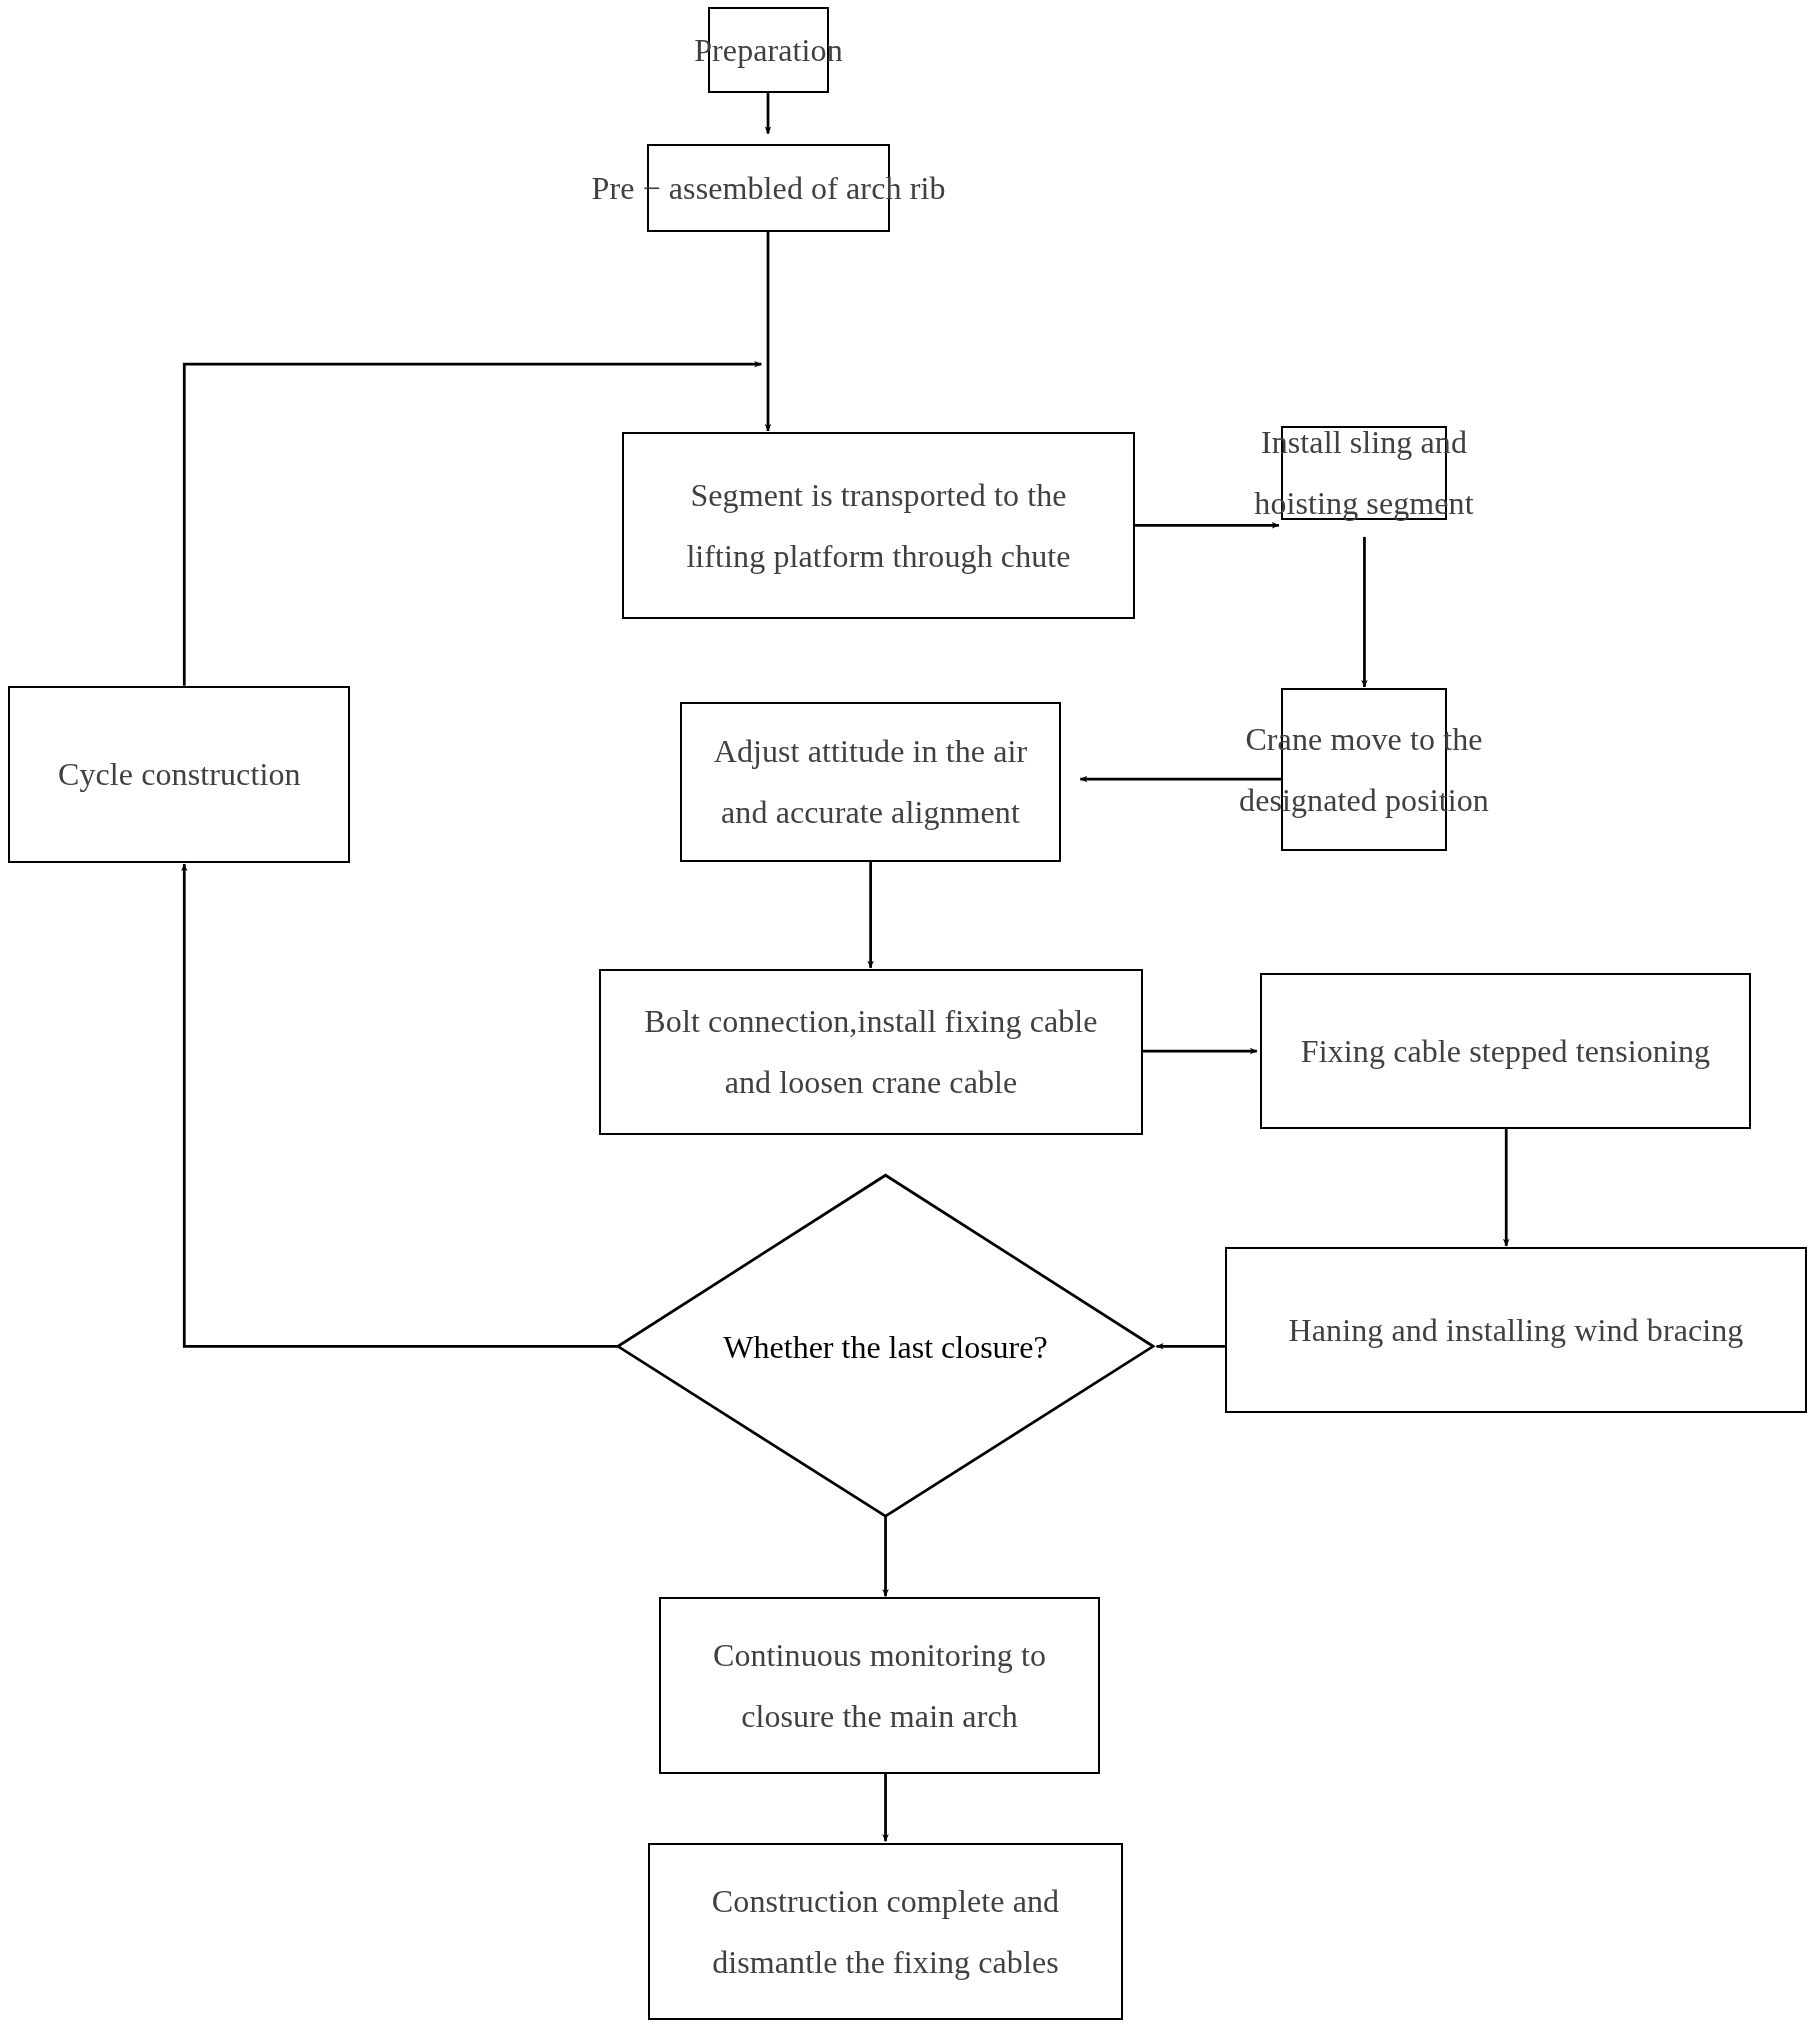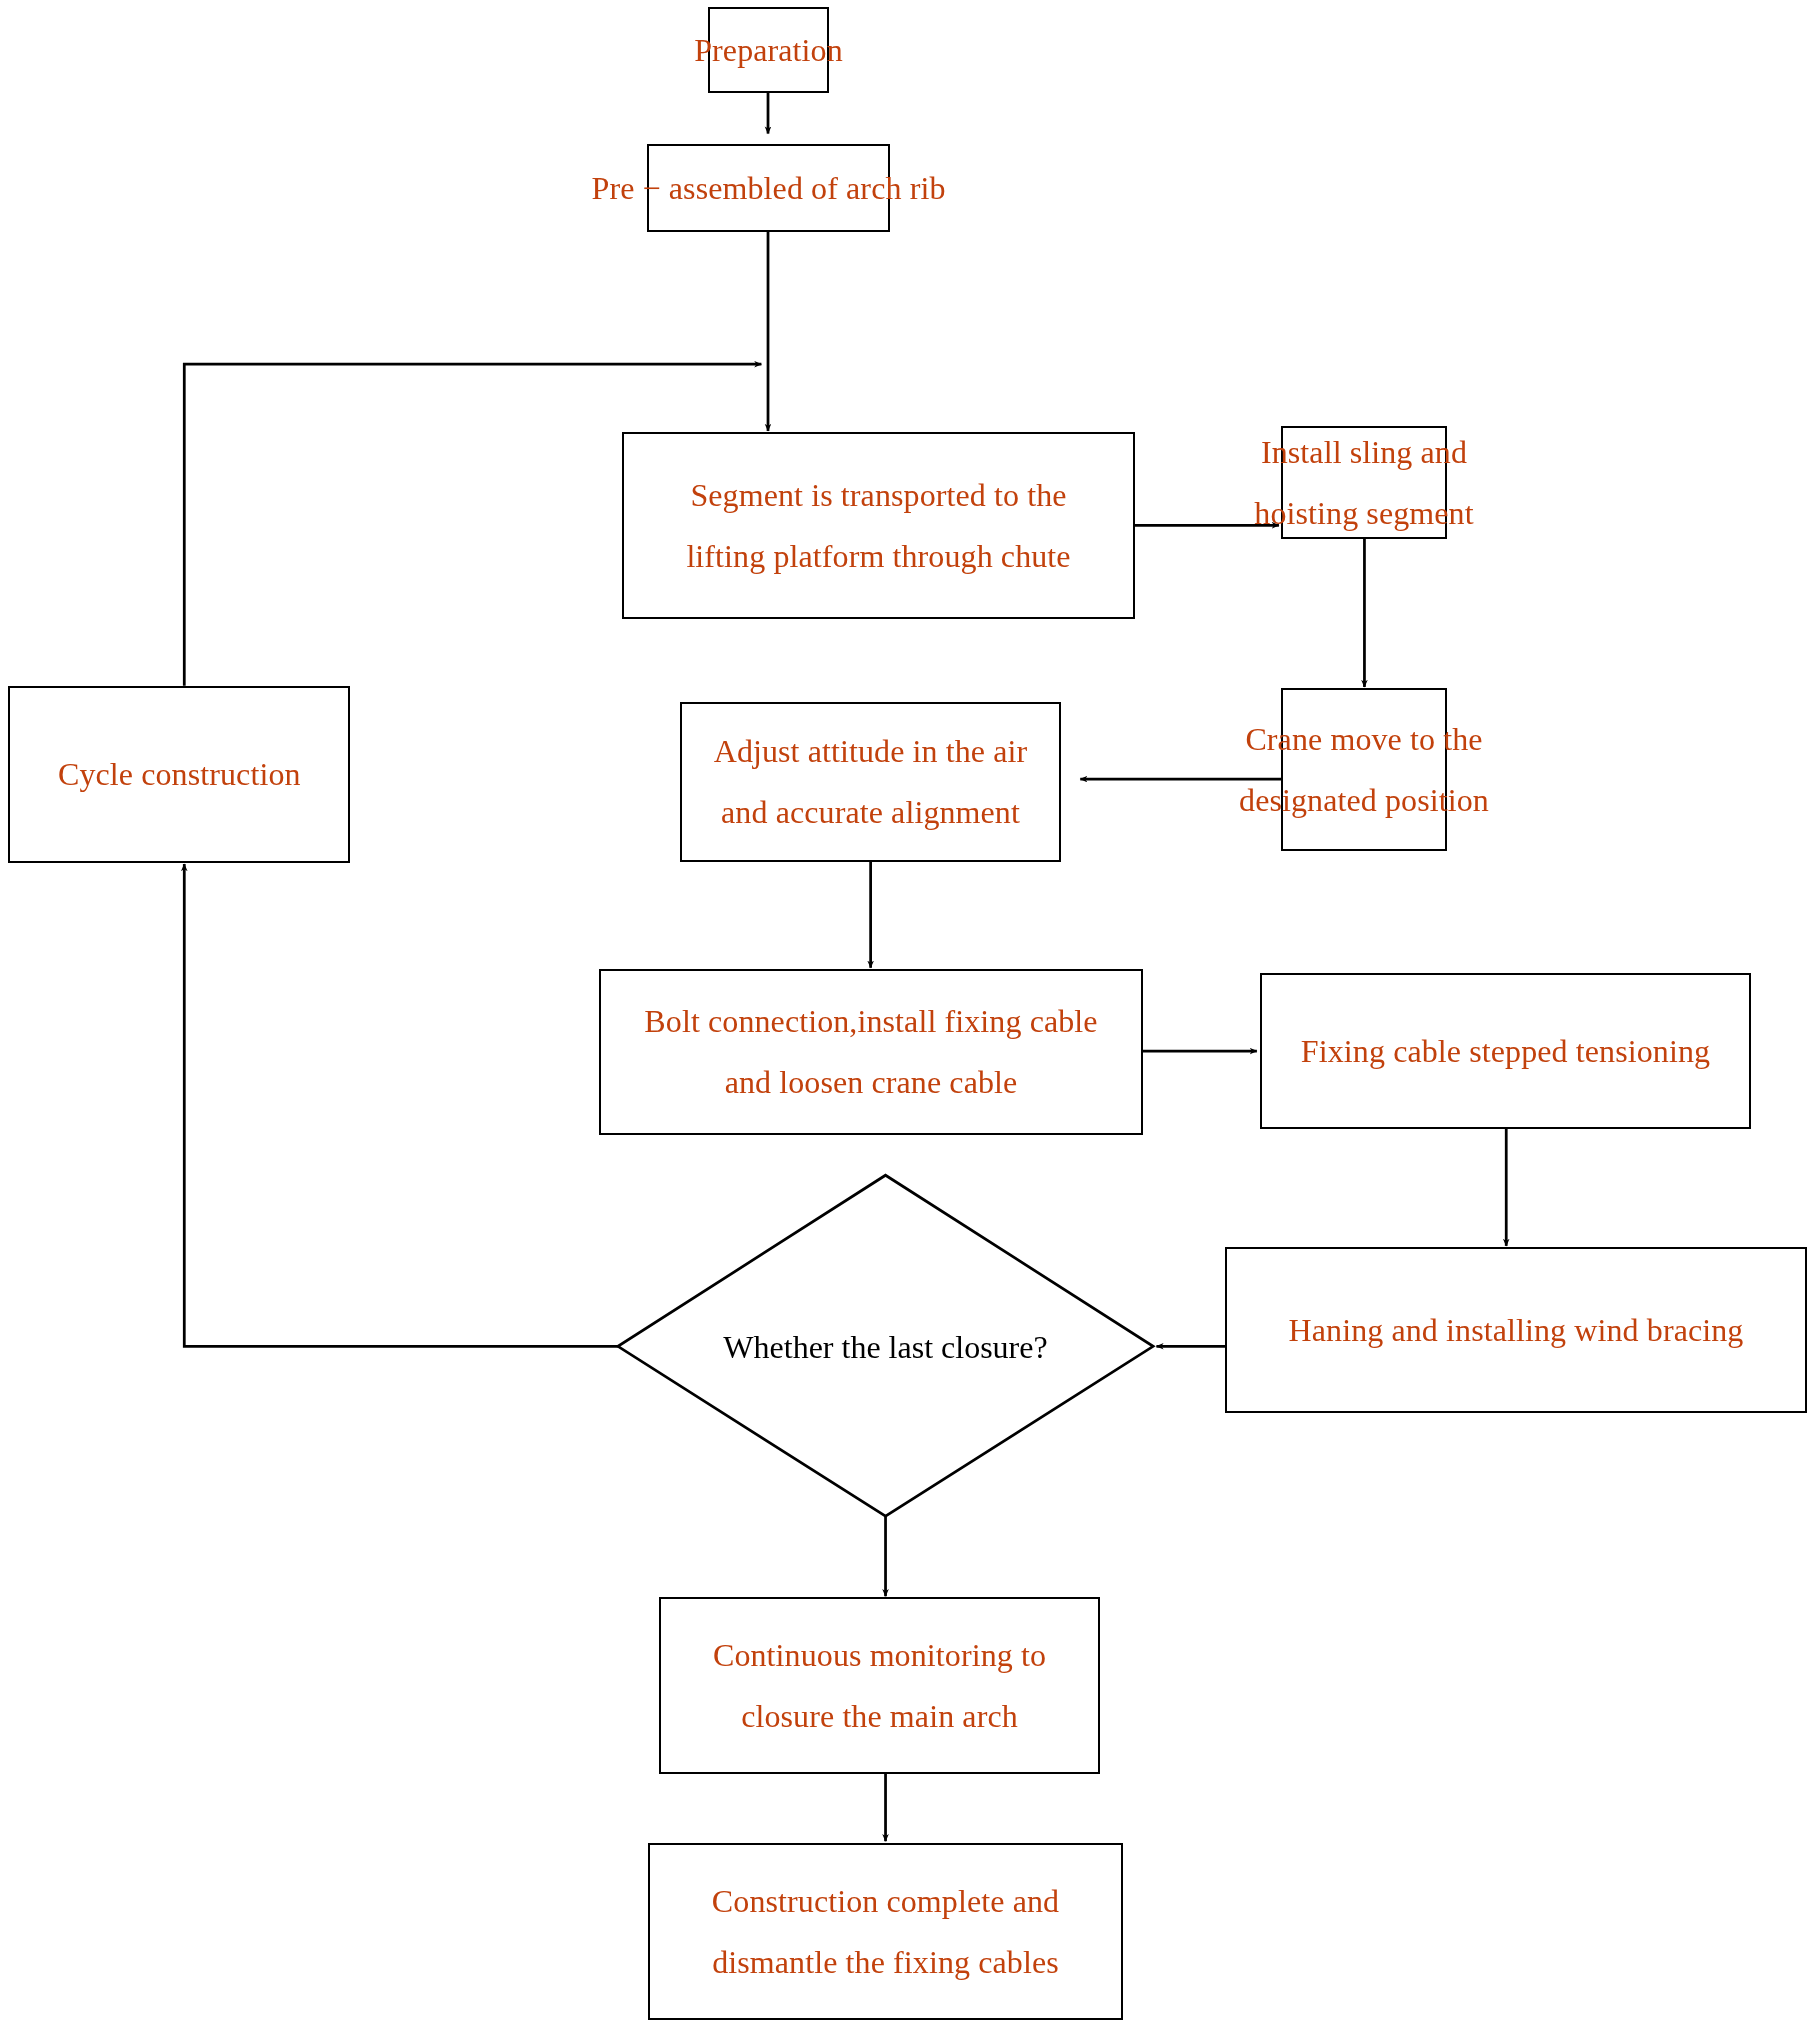--- a/index.html
+++ b/index.html
@@ -15,21 +15,21 @@
   .node{
     position:absolute;
     box-sizing:border-box;
     border:2.2px solid #000000;
     background:#ffffff;
     display:flex;
     flex-direction:column;
     align-items:center;
     justify-content:center;
     text-align:center;
-    color:#c2410c;
+    color:#404040;
     font-size:32px;
     line-height:1.9;
     letter-spacing:0.1px;
   }
   .node .ln{display:block;white-space:nowrap;}
   .decision{
     position:absolute;
     display:flex;
     align-items:center;
     justify-content:center;
@@ -89,21 +89,21 @@
 
   <div class="node" style="left:647px;top:144px;width:243px;height:88px;">
     <span class="ln">Pre − assembled of arch rib</span>
   </div>
 
   <div class="node" style="left:622px;top:432px;width:513px;height:187px;">
     <span class="ln">Segment is transported to the</span>
     <span class="ln">lifting platform through chute</span>
   </div>
 
-  <div class="node" style="left:1281px;top:426px;width:166px;height:113px;padding:0 14.3px;">
+  <div class="node" style="left:1281px;top:426px;width:166px;height:94px;padding:0 14.3px;">
     <span class="ln">Install sling and</span>
     <span class="ln">hoisting segment</span>
   </div>
 
   <div class="node" style="left:1281px;top:688px;width:166px;height:163px;padding:0 30px;">
     <span class="ln">Crane move to the</span>
     <span class="ln">designated position</span>
   </div>
 
   <div class="node" style="left:680px;top:702px;width:381px;height:160px;">

